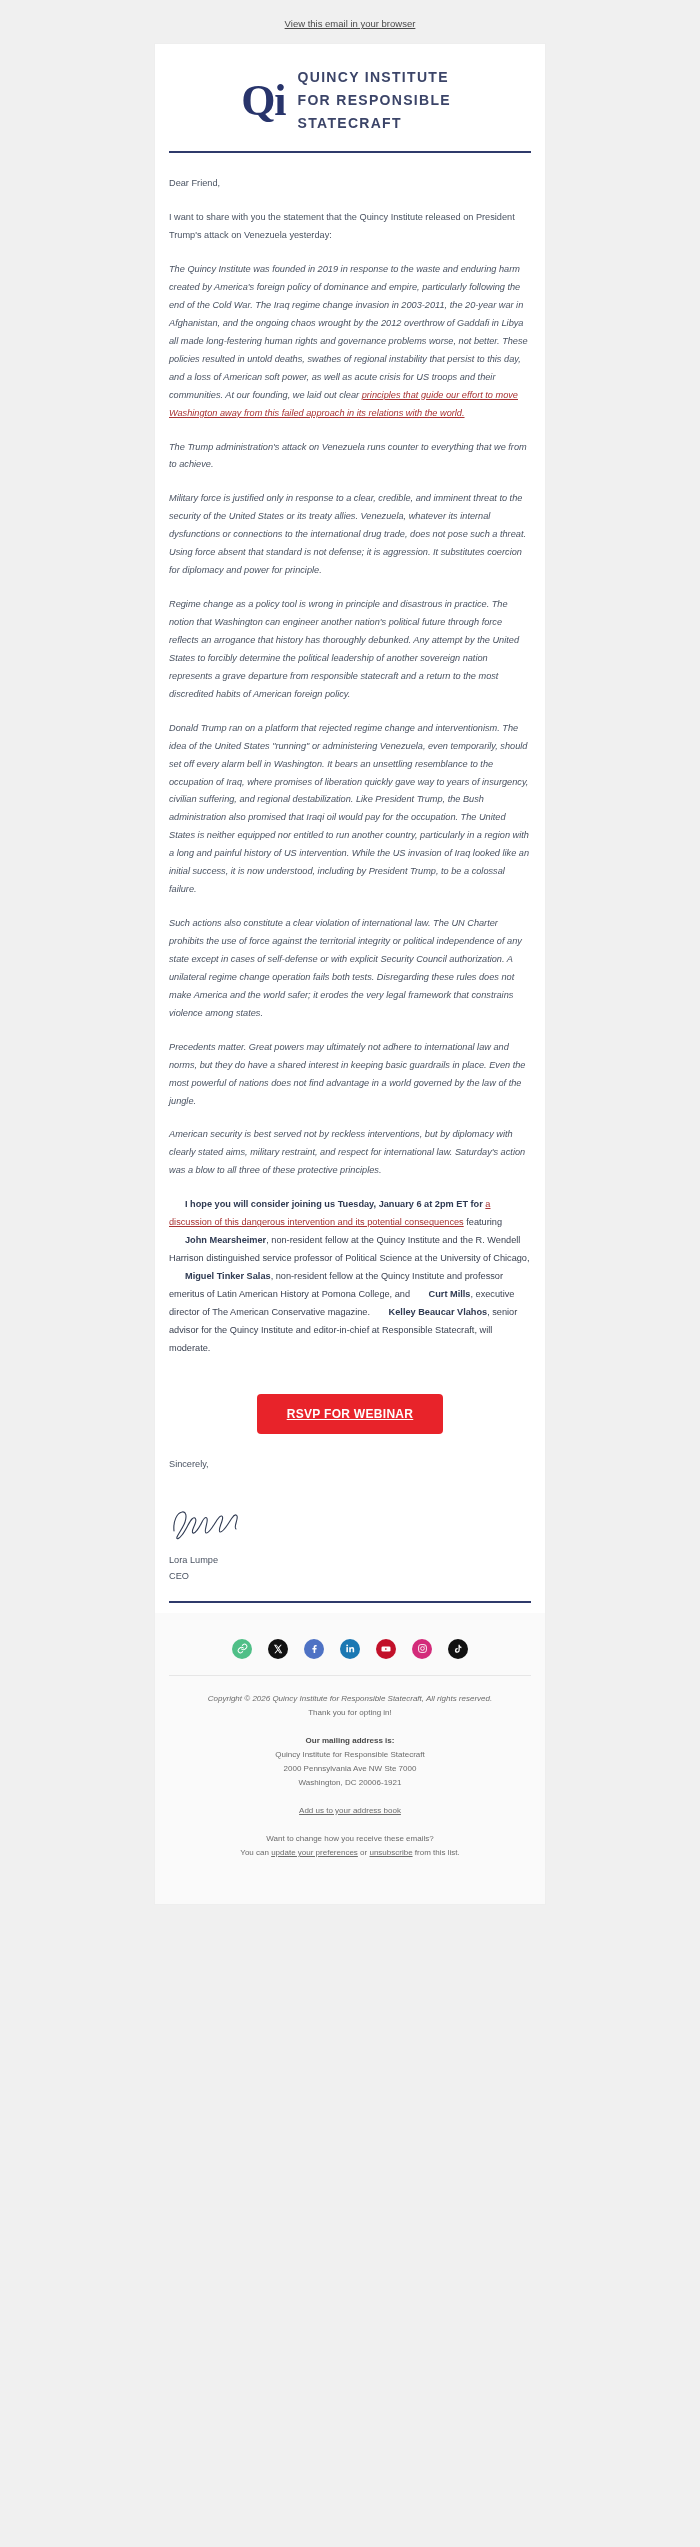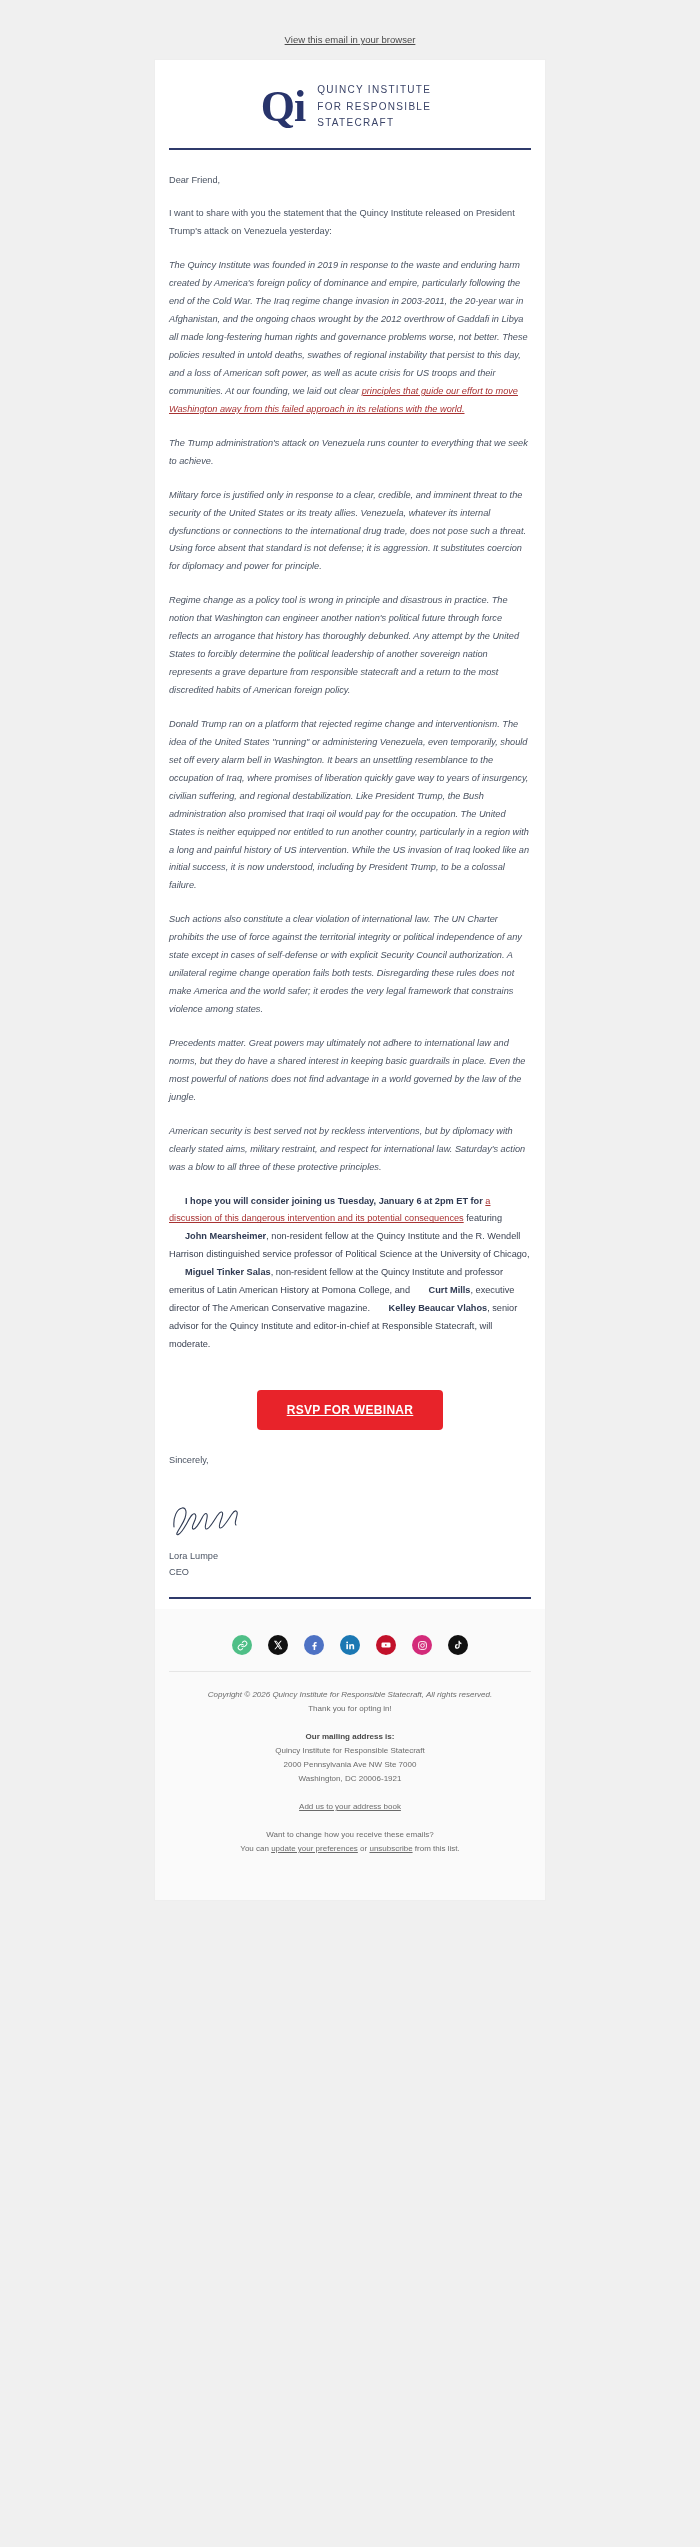--- a/index.html
+++ b/index.html
@@ -14,21 +14,20 @@
     margin: 0 auto;
     background: #f0f0f0;
     position: relative;
     box-sizing: border-box;
   }
   .preheader {
     text-align: center;
     padding: 18px 0 14px 0;
     font-size: 9.5px;
     color: #4a4a4a;
-    margin-top: 16px;
   }
   .preheader a {
     color: #4a4a4a;
     text-decoration: underline;
   }
   .email-card {
     width: 392px;
     margin: 0 auto;
     background: #ffffff;
     box-sizing: border-box;
@@ -50,25 +49,25 @@
     font-size: 44px;
     font-weight: bold;
     color: #28346b;
     line-height: 0.95;
     letter-spacing: -1px;
     position: relative;
     padding-right: 2px;
   }
   .logo-words {
     text-align: left;
-    font-size: 10px;
+    font-size: 14px;
     letter-spacing: 1.3px;
     color: #3b4468;
     line-height: 1.65;
-    font-weight: 400;
+    font-weight: 700;
   }
   .rule-wrap {
     padding: 6px 14px 0 14px;
   }
   .rule {
     border: none;
     border-top: 2px solid #2f3a6b;
     margin: 0;
   }
   .body-wrap {
@@ -214,21 +213,21 @@
     </div>
 
     <div class="body-wrap">
 
       <p class="greet">Dear Friend,</p>
 
       <p>I want to share with you the statement that the Quincy Institute released on President Trump's attack on Venezuela yesterday:</p>
 
       <p class="ital"><span>The Quincy Institute was founded in 2019 in response to the waste and enduring harm created by America's foreign policy of dominance and empire, particularly following the end of the Cold War. The Iraq regime change invasion in 2003-2011, the 20-year war in Afghanistan, and the ongoing chaos wrought by the 2012 overthrow of Gaddafi in Libya all made long-festering human rights and governance problems worse, not better. These policies resulted in untold deaths, swathes of regional instability that persist to this day, and a loss of American soft power, as well as acute crisis for US troops and their communities. At our founding, we laid out clear </span><a href="#">principles that guide our effort to move Washington away from this failed approach in its relations with the world.</a></p>
 
-      <p class="ital">The Trump administration's attack on Venezuela runs counter to everything that we seek to achieve.</p>
+      <p class="ital">The Trump administration's attack on Venezuela runs counter to everything that we from to achieve.</p>
       <p class="ital">Military force is justified only in response to a clear, credible, and imminent threat to the security of the United States or its treaty allies. Venezuela, whatever its internal dysfunctions or connections to the international drug trade, does not pose such a threat. Using force absent that standard is not defense; it is aggression. It substitutes coercion for diplomacy and power for principle.</p>
       <p class="ital">Regime change as a policy tool is wrong in principle and disastrous in practice. The notion that Washington can engineer another nation's political future through force reflects an arrogance that history has thoroughly debunked. Any attempt by the United States to forcibly determine the political leadership of another sovereign nation represents a grave departure from responsible statecraft and a return to the most discredited habits of American foreign policy.</p>
       <p class="ital">Donald Trump ran on a platform that rejected regime change and interventionism. The idea of the United States "running" or administering Venezuela, even temporarily, should set off every alarm bell in Washington. It bears an unsettling resemblance to the occupation of Iraq, where promises of liberation quickly gave way to years of insurgency, civilian suffering, and regional destabilization. Like President Trump, the Bush administration also promised that Iraqi oil would pay for the occupation. The United States is neither equipped nor entitled to run another country, particularly in a region with a long and painful history of US intervention. While the US invasion of Iraq looked like an initial success, it is now understood, including by President Trump, to be a colossal failure.</p>
       <p class="ital">Such actions also constitute a clear violation of international law. The UN Charter prohibits the use of force against the territorial integrity or political independence of any state except in cases of self-defense or with explicit Security Council authorization. A unilateral regime change operation fails both tests. Disregarding these rules does not make America and the world safer; it erodes the very legal framework that constrains violence among states.</p>
       <p class="ital">Precedents matter. Great powers may ultimately not adhere to international law and norms, but they do have a shared interest in keeping basic guardrails in place. Even the most powerful of nations does not find advantage in a world governed by the law of the jungle.</p>
       <p class="ital">American security is best served not by reckless interventions, but by diplomacy with clearly stated aims, military restraint, and respect for international law. Saturday's action was a blow to all three of these protective principles.</p>
 
       <p class="webinar"><span class="bold-dark">I hope you will consider joining us Tuesday, January 6 at 2pm ET for </span><a href="#">a discussion of this dangerous intervention and its potential consequences</a><span> featuring </span><span class="bold-dark">John Mearsheimer</span><span>, non-resident fellow at the Quincy Institute and the R. Wendell Harrison distinguished service professor of Political Science at the University of Chicago, </span><span class="bold-dark">Miguel Tinker Salas</span><span>, non-resident fellow at the Quincy Institute and professor emeritus of Latin American History at Pomona College, and </span><span class="bold-dark">Curt Mills</span><span>, executive director of The American Conservative magazine. </span><span class="bold-dark">Kelley Beaucar Vlahos</span><span>, senior advisor for the Quincy Institute and editor-in-chief at Responsible Statecraft, will moderate.</span></p>
     </div>
 

